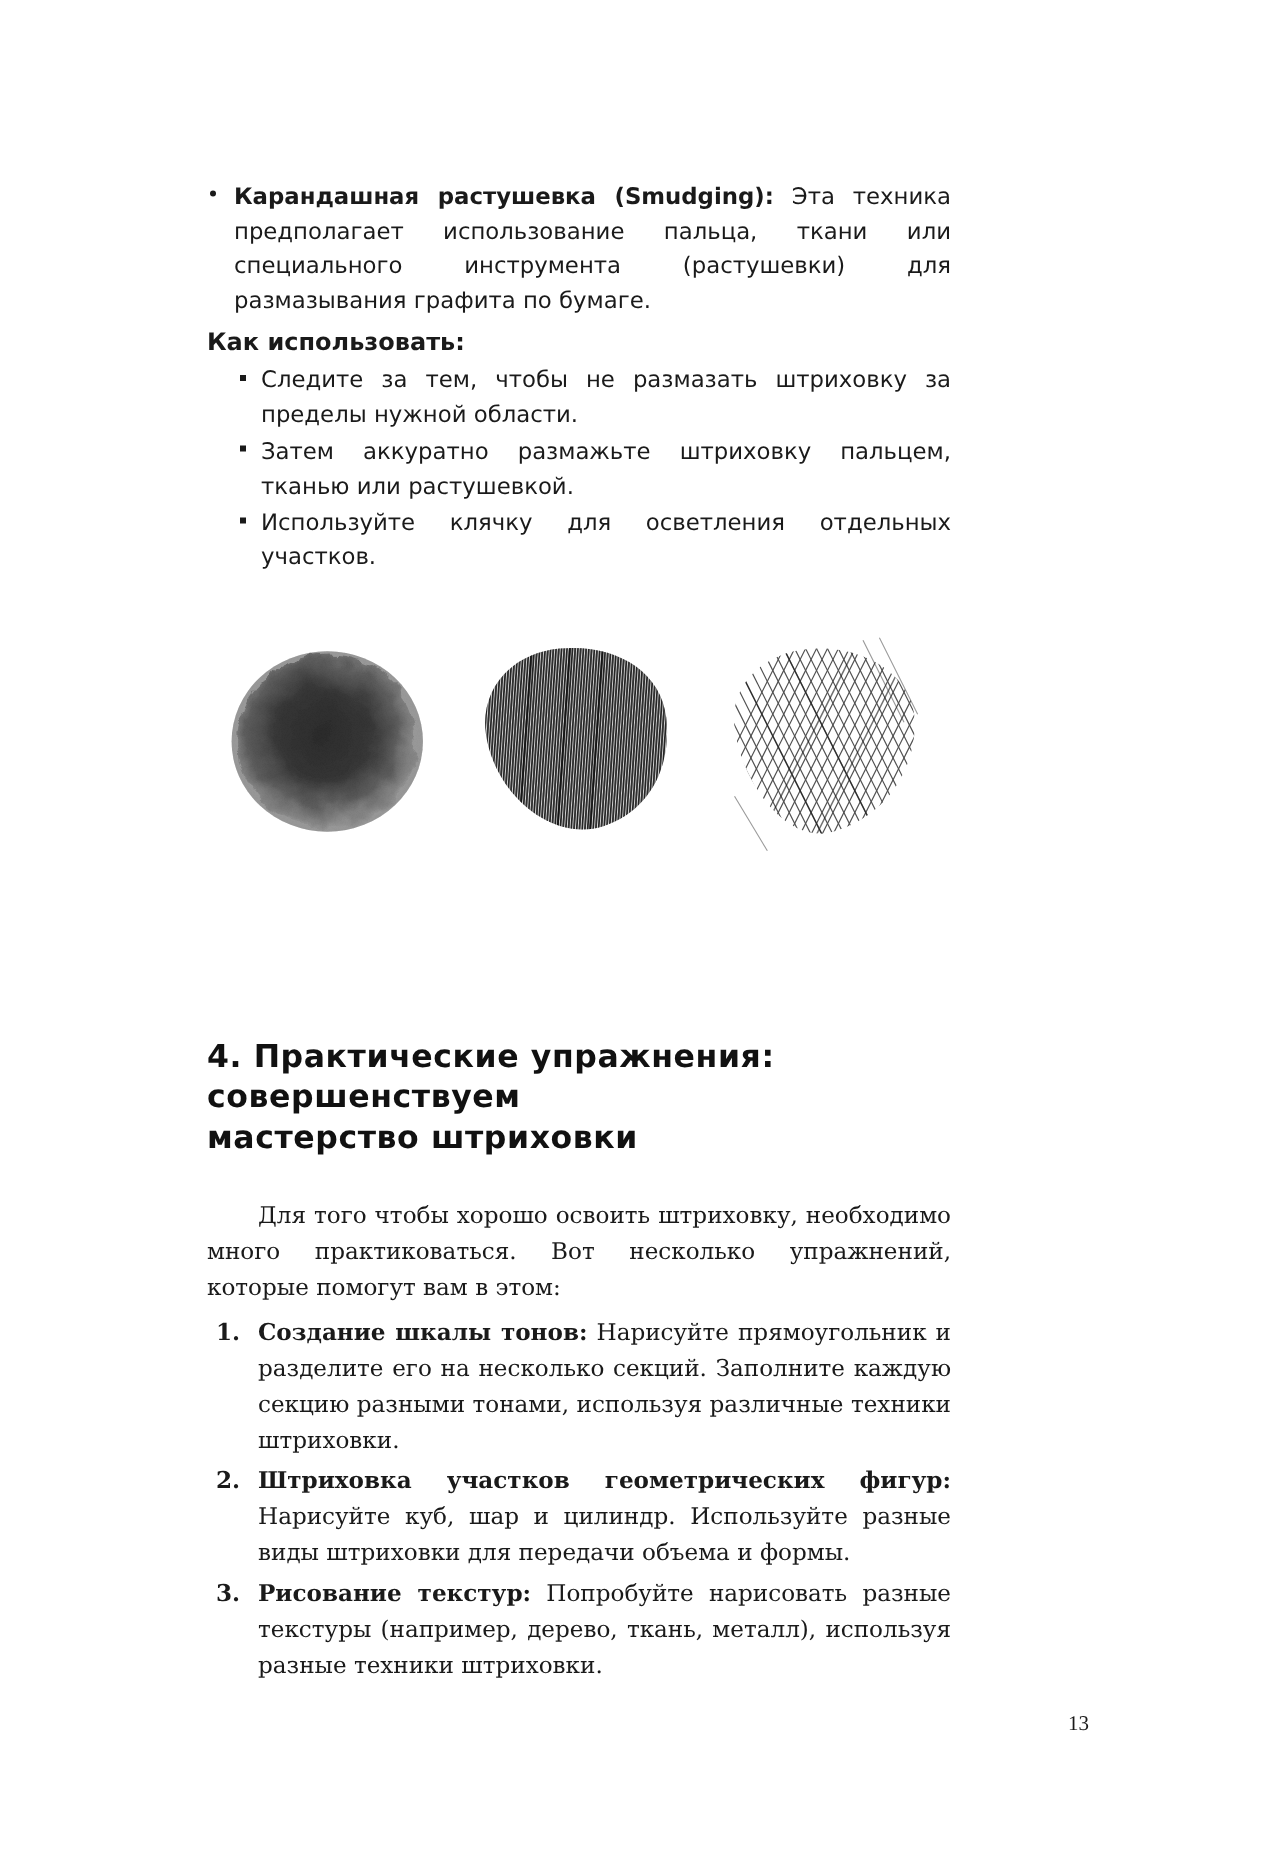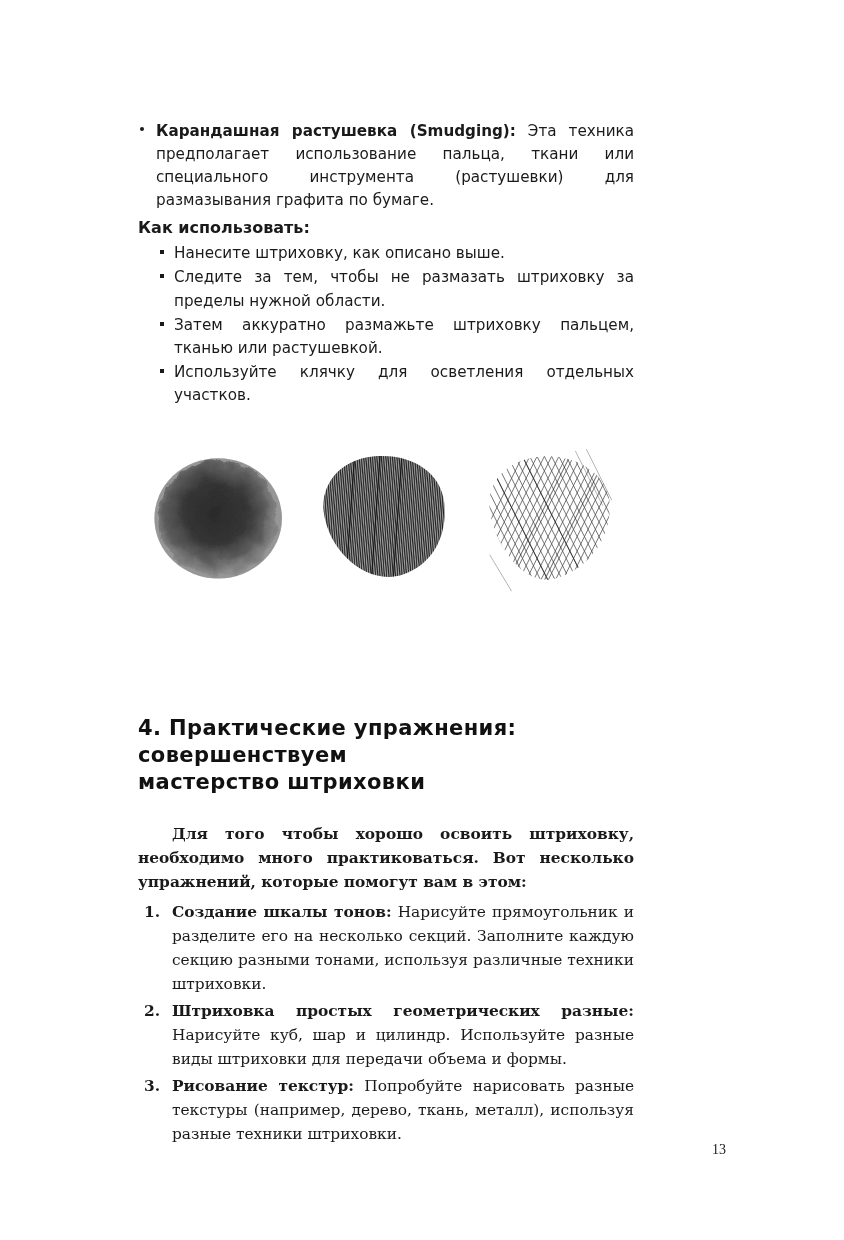--- a/index.html
+++ b/index.html
@@ -115,21 +115,20 @@
 
   
   .para {
     font-family: "DejaVu Serif", serif;
     font-size: 15.4px;
     line-height: 1.56;
     text-align: justify;
     text-justify: inter-word;
     text-indent: 34px;
     margin: 0 0 6px 0;
-    font-weight: bold;
   }
 
   
   .num-list {
     margin: 0;
     padding: 0;
     list-style: none;
   }
   .num-item {
     position: relative;
@@ -171,21 +170,20 @@
       <span class="dot"></span>
       <b>Карандашная растушевка (Smudging):</b><span> Эта техника предполагает использование пальца, ткани или специального инструмента (растушевки) для размазывания графита по бумаге.</span>
     </div>
   </div>
 
   <div class="howto">Как использовать:</div>
 
   <ul class="sub-list">
     <li class="sub-item">
       <span class="sq"></span>
-      <span>Нанесите штриховку, как описано выше.</span>
     </li>
     <li class="sub-item">
       <span class="sq"></span>
       <span>Следите за тем, чтобы не размазать штриховку за пределы нужной области.</span>
     </li>
     <li class="sub-item">
       <span class="sq"></span>
       <span>Затем аккуратно размажьте штриховку пальцем, тканью или растушевкой.</span>
     </li>
     <li class="sub-item">
@@ -380,21 +378,21 @@
 
   <p class="para">Для того чтобы хорошо освоить штриховку, необходимо много практиковаться. Вот несколько упражнений, которые помогут вам в этом:</p>
 
   <ol class="num-list">
     <li class="num-item">
       <span class="num">1.</span>
       <b>Создание шкалы тонов:</b><span> Нарисуйте прямоугольник и разделите его на несколько секций. Заполните каждую секцию разными тонами, используя различные техники штриховки.</span>
     </li>
     <li class="num-item">
       <span class="num">2.</span>
-      <b>Штриховка простых геометрических разные:</b><span> Нарисуйте куб, шар и цилиндр. Используйте разные виды штриховки для передачи объема и формы.</span>
+      <b>Штриховка участков геометрических фигур:</b><span> Нарисуйте куб, шар и цилиндр. Используйте разные виды штриховки для передачи объема и формы.</span>
     </li>
     <li class="num-item">
       <span class="num">3.</span>
       <b>Рисование текстур:</b><span> Попробуйте нарисовать разные текстуры (например, дерево, ткань, металл), используя разные техники штриховки.</span>
     </li>
   </ol>
 
 </div>
 
 <div class="page-number">13</div>

